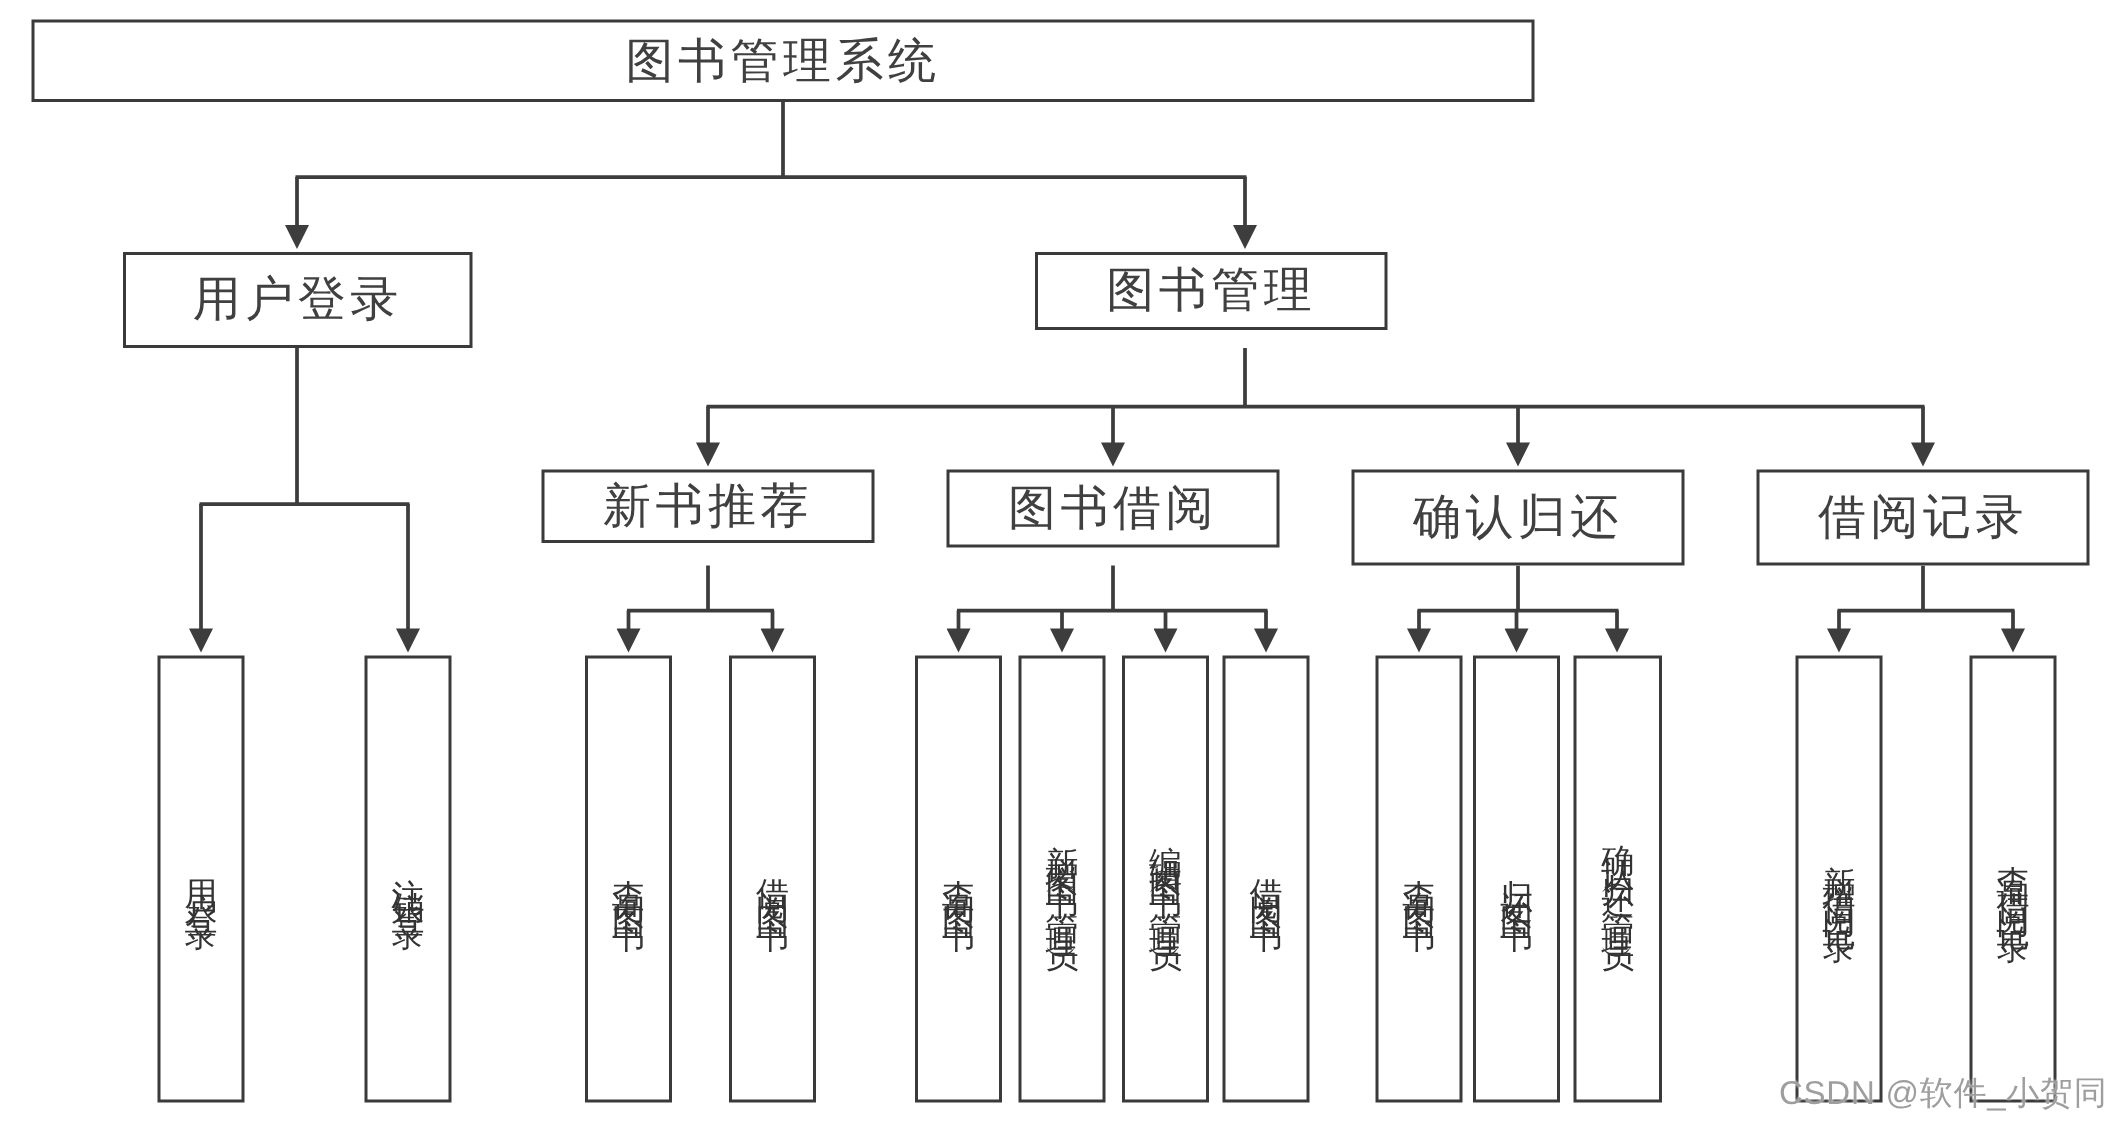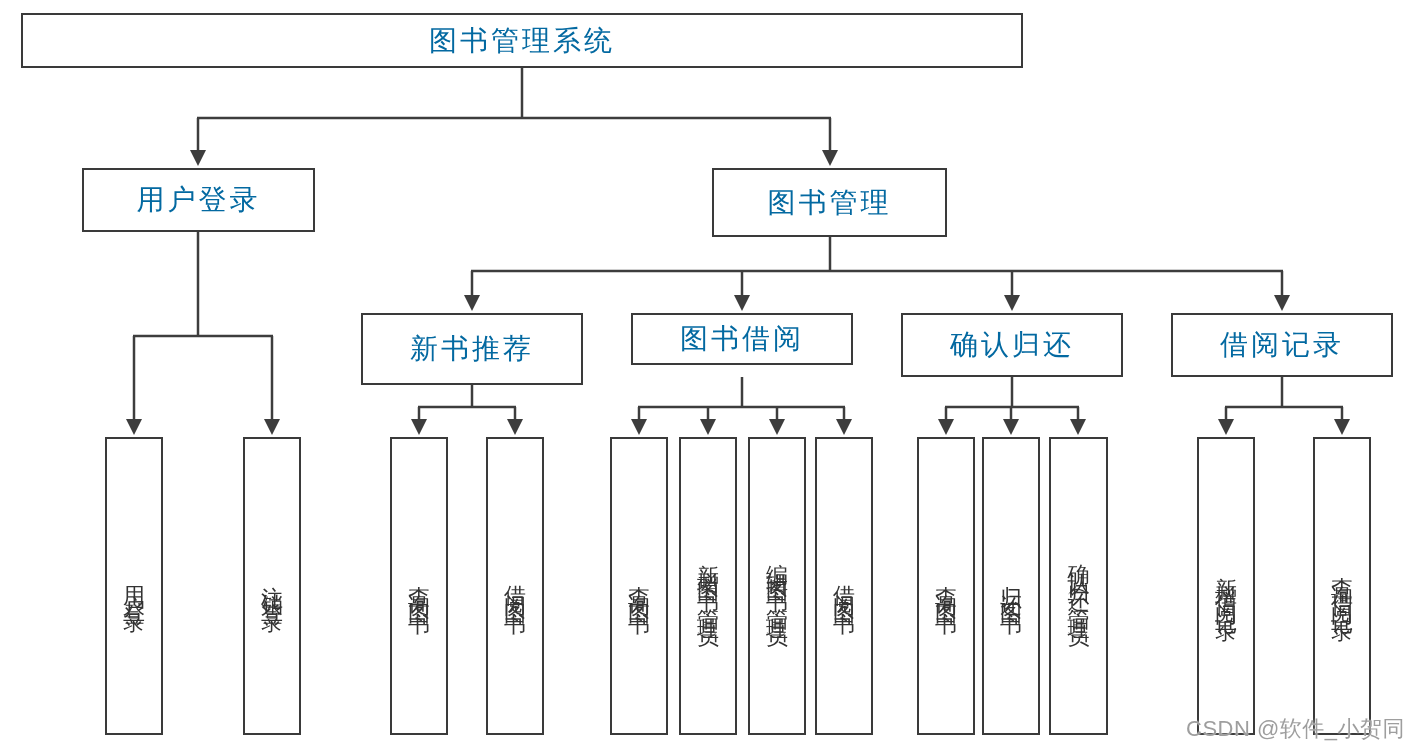--- a/index.html
+++ b/index.html
@@ -24,23 +24,23 @@
     position: absolute;
     box-sizing: border-box;
     border: 2px solid #3a3a3a;
     background: #ffffff;
     display: flex;
     align-items: center;
     justify-content: center;
     z-index: 1;
   }
   .h-label {
-    font-size: 28px;
+    font-size: 32px;
     letter-spacing: 3px;
-    color: #0369a1;
+    color: #404040;
     white-space: nowrap;
   }
   .v-label {
     writing-mode: vertical-rl;
     text-orientation: mixed;
     font-size: 22px;
     letter-spacing: 9px;
     color: #333333;
     line-height: 1;
   }
@@ -109,25 +109,25 @@
     <line x1="1342" y1="407" x2="1342" y2="427" marker-end="url(#arrow)"></line>
   </svg>
 
   <div class="node" style="left:21px; top:13px; width:1002px; height:55px;">
     <span class="h-label">图书管理系统</span>
   </div>
 
   <div class="node" style="left:82px; top:168px; width:233px; height:64px;">
     <span class="h-label">用户登录</span>
   </div>
-  <div class="node" style="left:712px; top:168px; width:235px; height:69px;">
+  <div class="node" style="left:690px; top:168px; width:235px; height:52px;">
     <span class="h-label">图书管理</span>
   </div>
 
-  <div class="node" style="left:361px; top:313px; width:222px; height:72px;">
+  <div class="node" style="left:361px; top:313px; width:222px; height:49px;">
     <span class="h-label">新书推荐</span>
   </div>
   <div class="node" style="left:631px; top:313px; width:222px; height:52px;">
     <span class="h-label">图书借阅</span>
   </div>
   <div class="node" style="left:901px; top:313px; width:222px; height:64px;">
     <span class="h-label">确认归还</span>
   </div>
   <div class="node" style="left:1171px; top:313px; width:222px; height:64px;">
     <span class="h-label">借阅记录</span>

